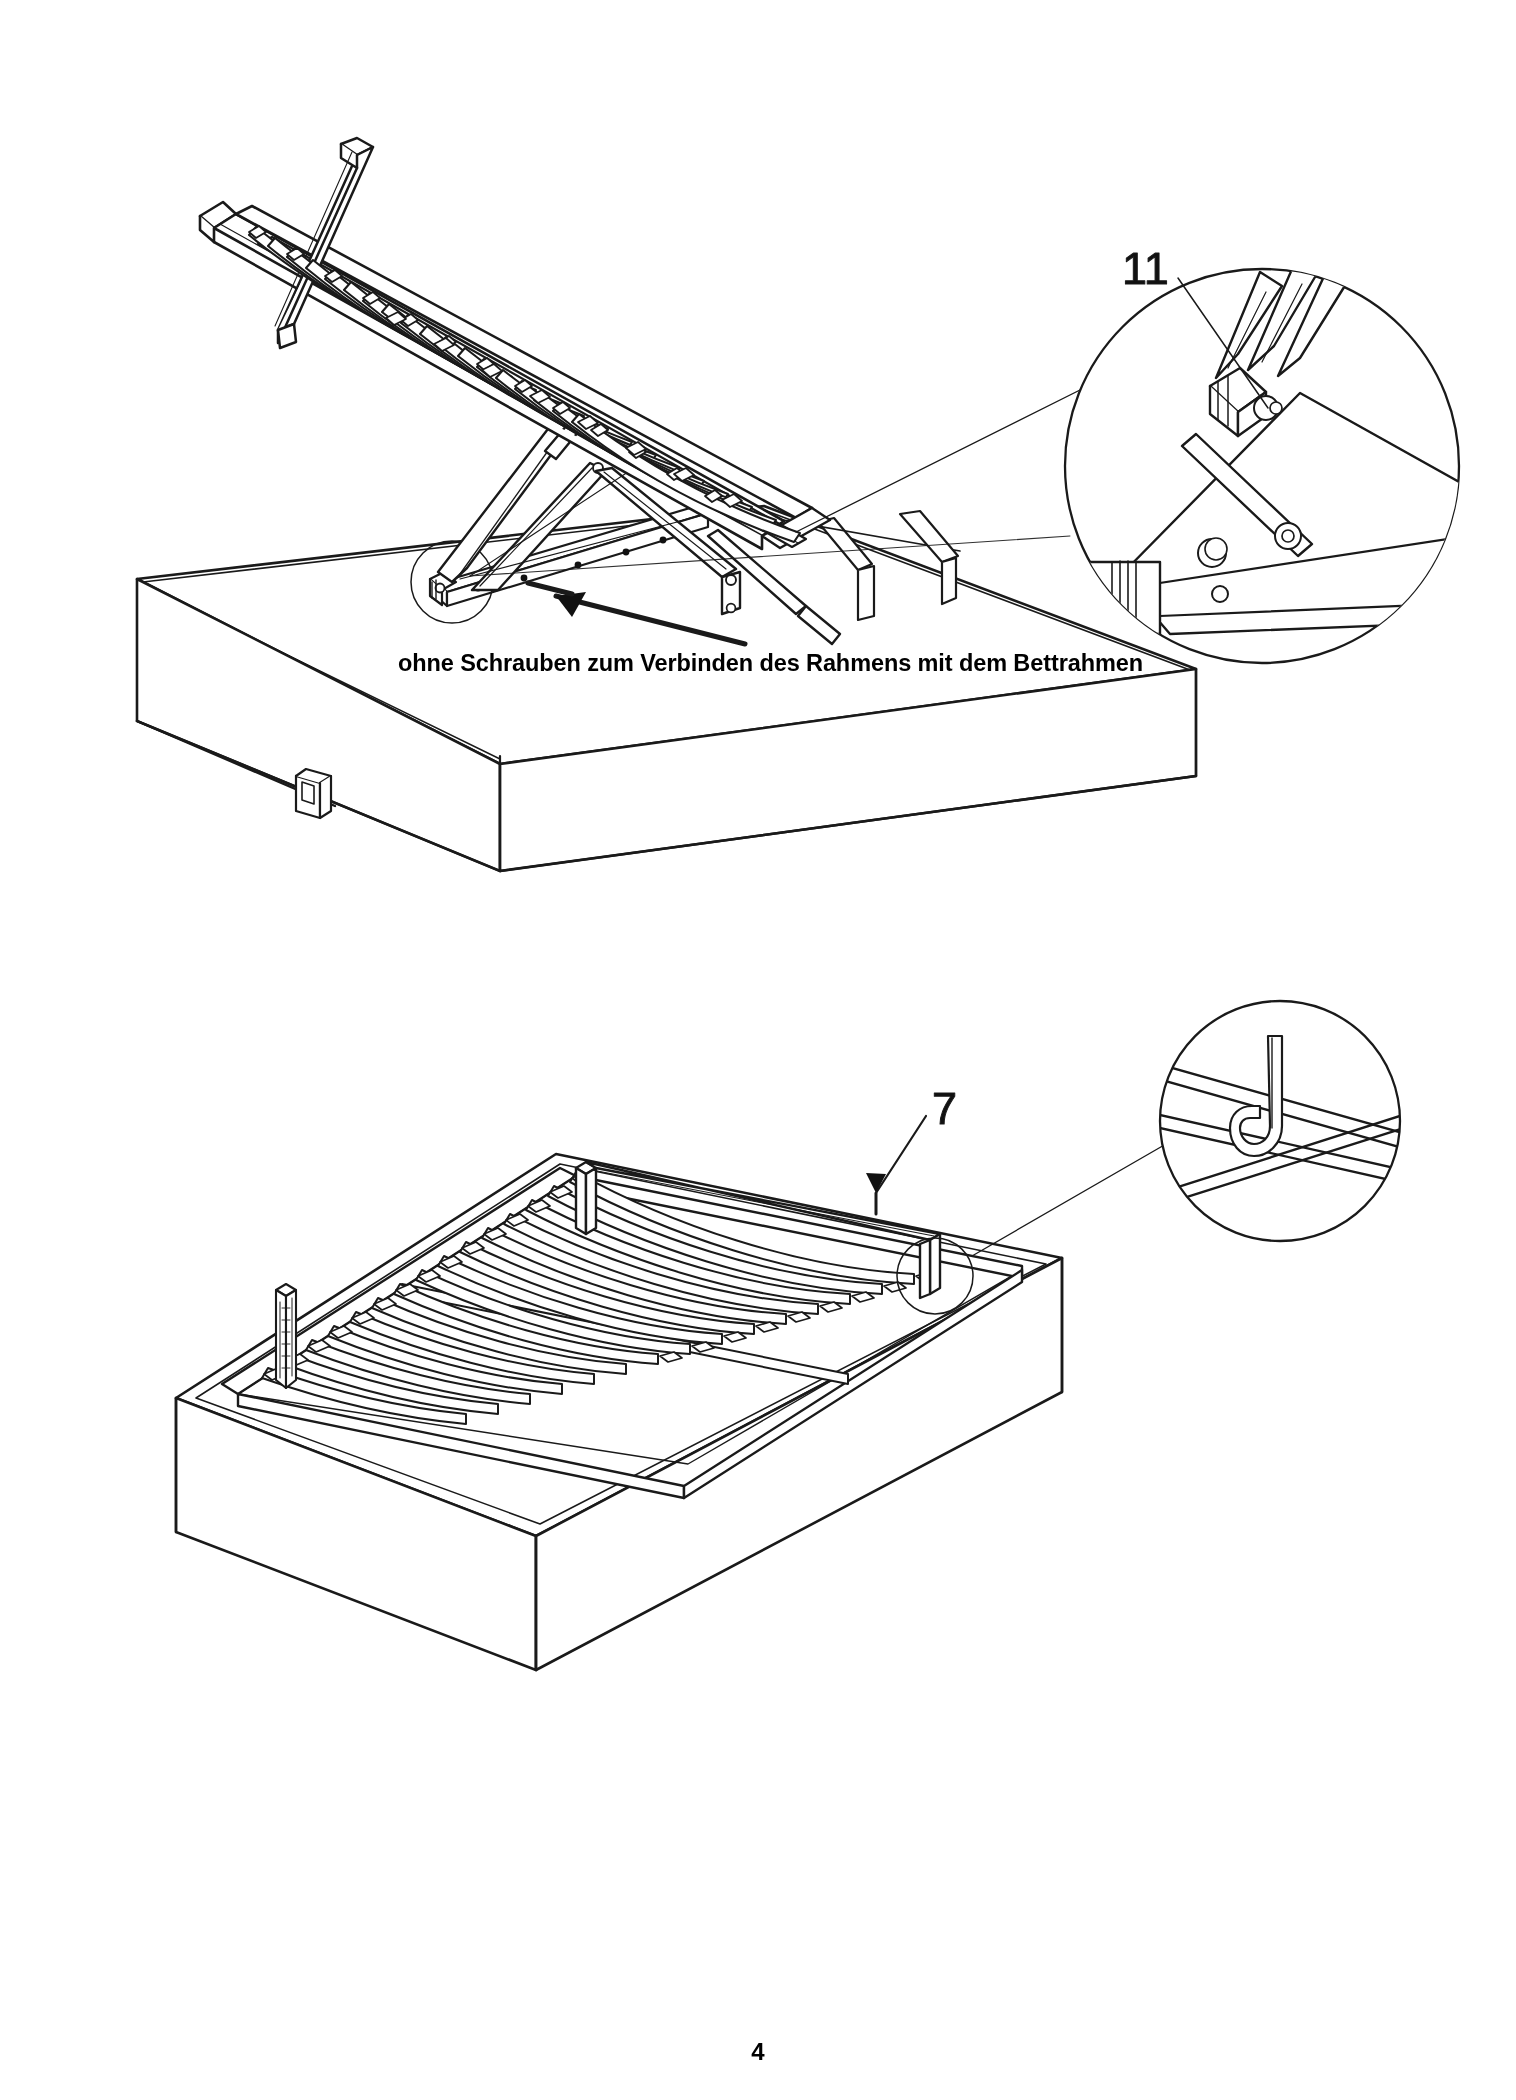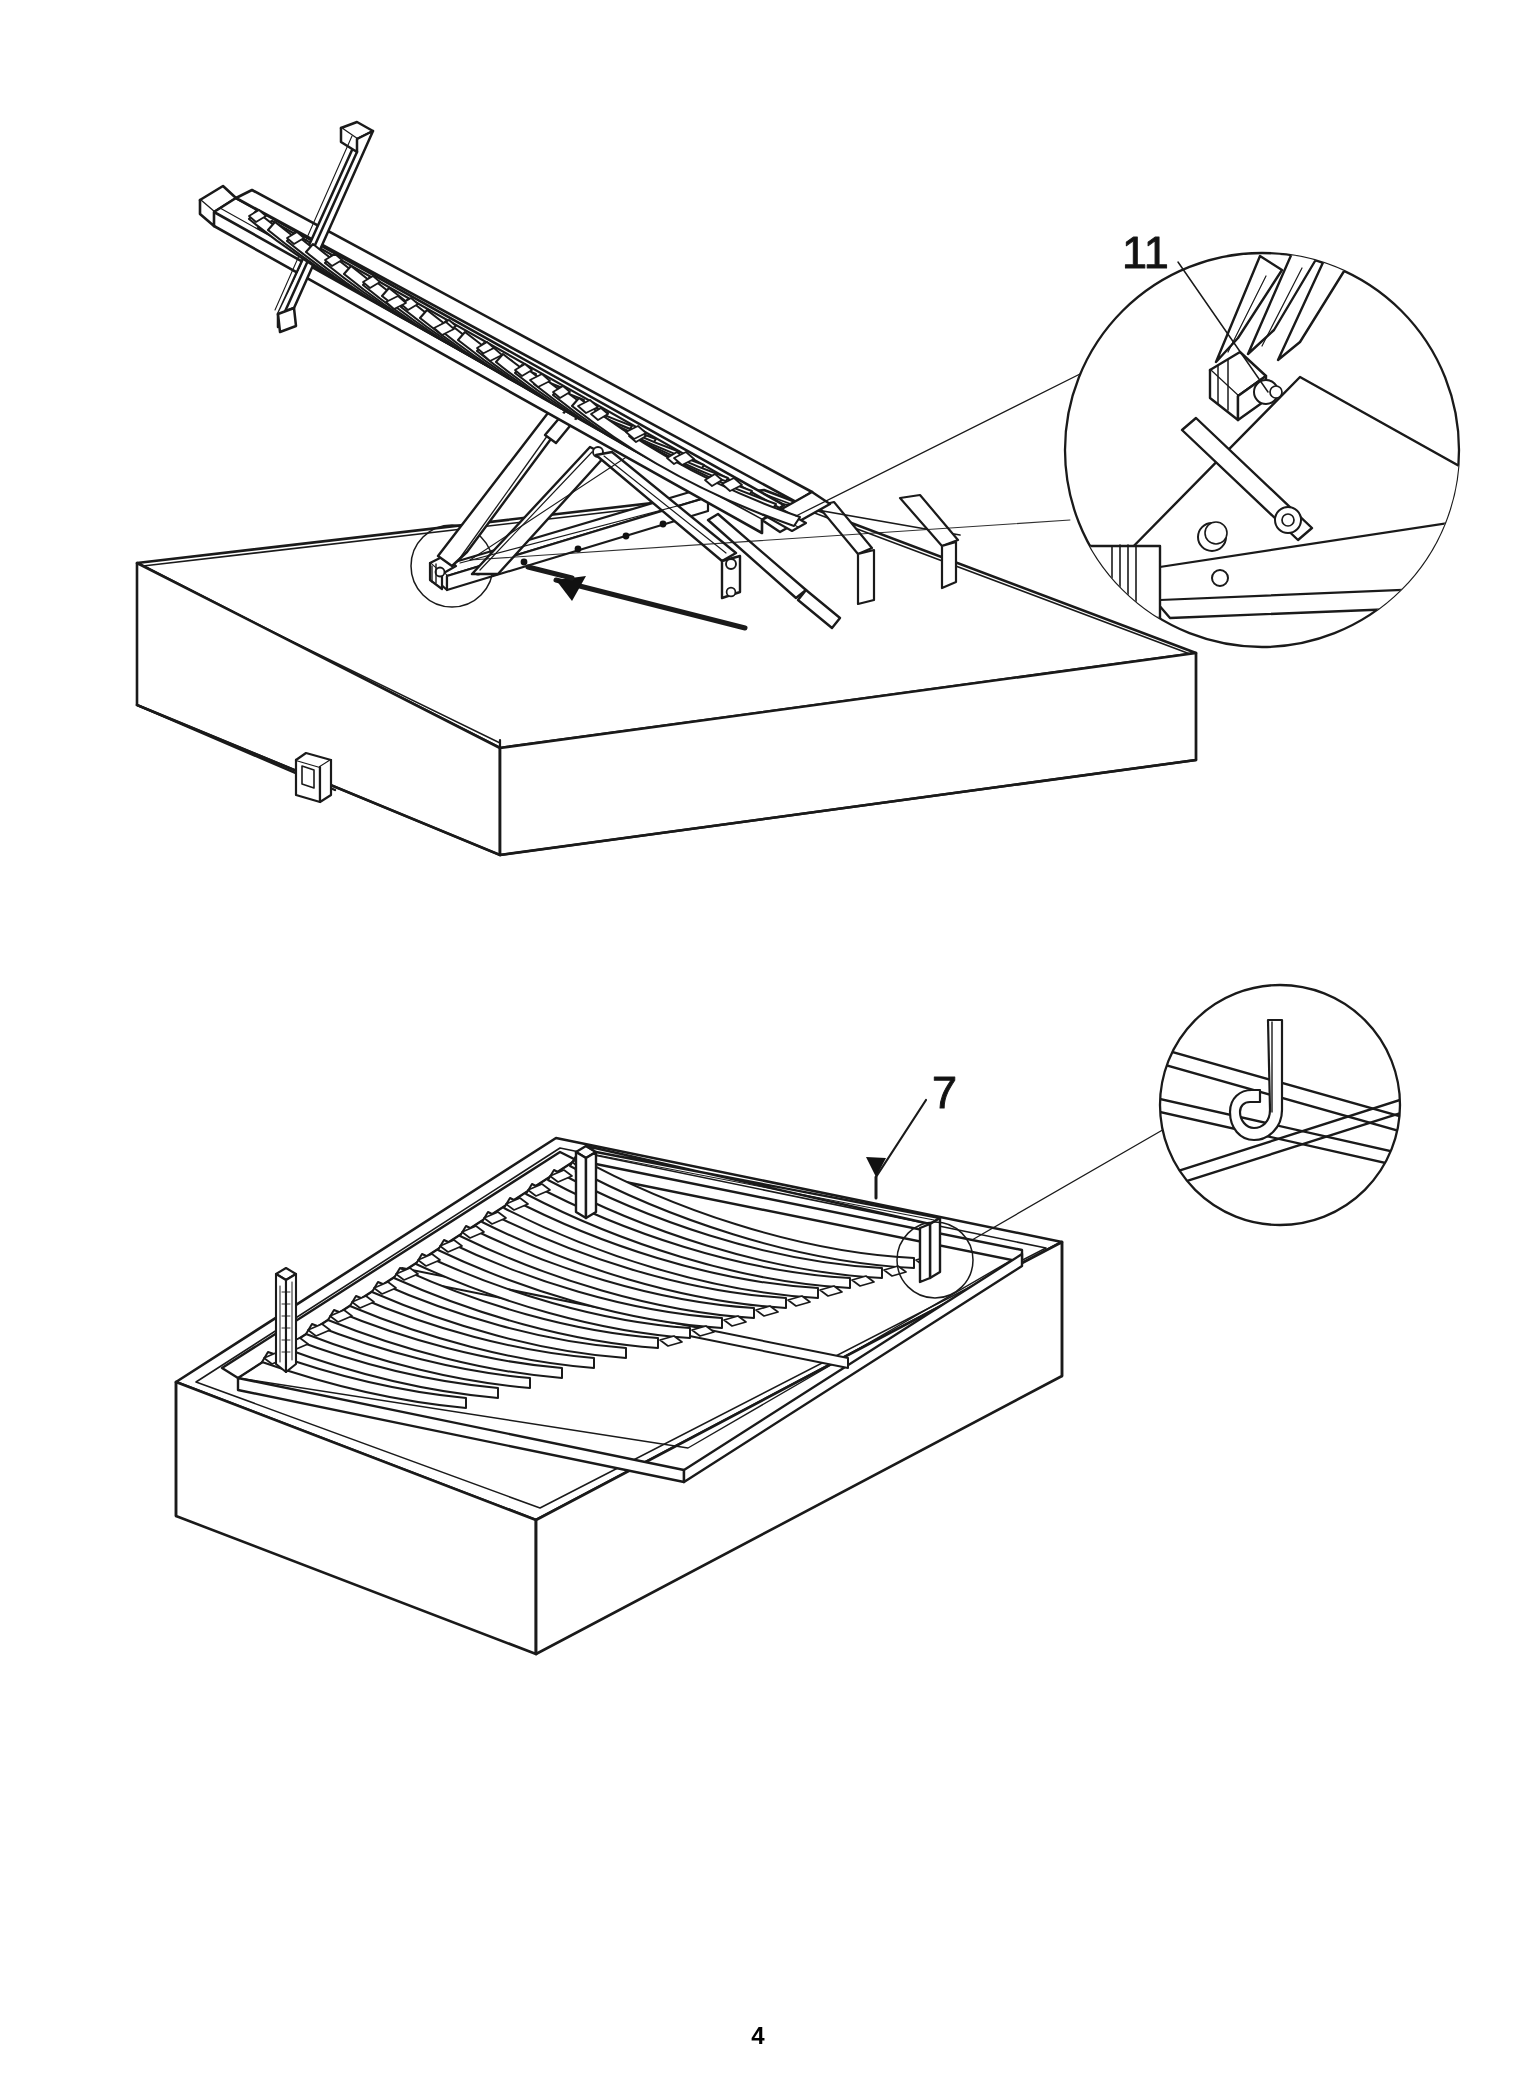--- a/index.html
+++ b/index.html
@@ -1,21 +1,21 @@
 <!DOCTYPE html>
 <html><head>
 <meta charset="utf-8">
 <style>
   html,body{margin:0;padding:0;background:#fff;}
   body{
     width:1516px;height:2100px;position:relative;overflow:hidden;
     font-family:"Liberation Sans", sans-serif;color:#000;
   }
   .page{position:absolute;inset:0;background:#ffffff;}
-  .stage{position:absolute;left:0;top:0;width:1516px;height:1660px;}
+  .stage{position:absolute;left:0;top:16px;width:1516px;height:1660px;}
   svg{display:block;}
   .fig-caption{
     position:absolute;
     font-family:"Liberation Sans", sans-serif;
     font-weight:bold;
     font-size:23.5px;
     letter-spacing:-0.1px;
     white-space:nowrap;
     color:#000;
   }
@@ -405,17 +405,18 @@
                      C1240,1140 1230,1128 1230,1112 C1230,1098 1240,1090 1252,1090
                      L1260,1090 L1260,1102 L1250,1102 C1244,1102 1240,1106 1240,1112
                      C1240,1120 1246,1128 1254,1128 C1262,1128 1270,1122 1270,1110 Z" fill="#fff" stroke-width="2.2"></path>
             <path d="M1272,1022 L1272,1112" stroke-width="1.4"></path>
           </g>
         </g>
 
       </g>
     </svg>
 
+    <div class="fig-caption" id="caption-lift">ohne Schrauben zum Verbinden des Rahmens mit dem Bettrahmen</div>
 
     <div class="page-number">4</div>
 
   </div>
 </div>
 
 </body></html>

